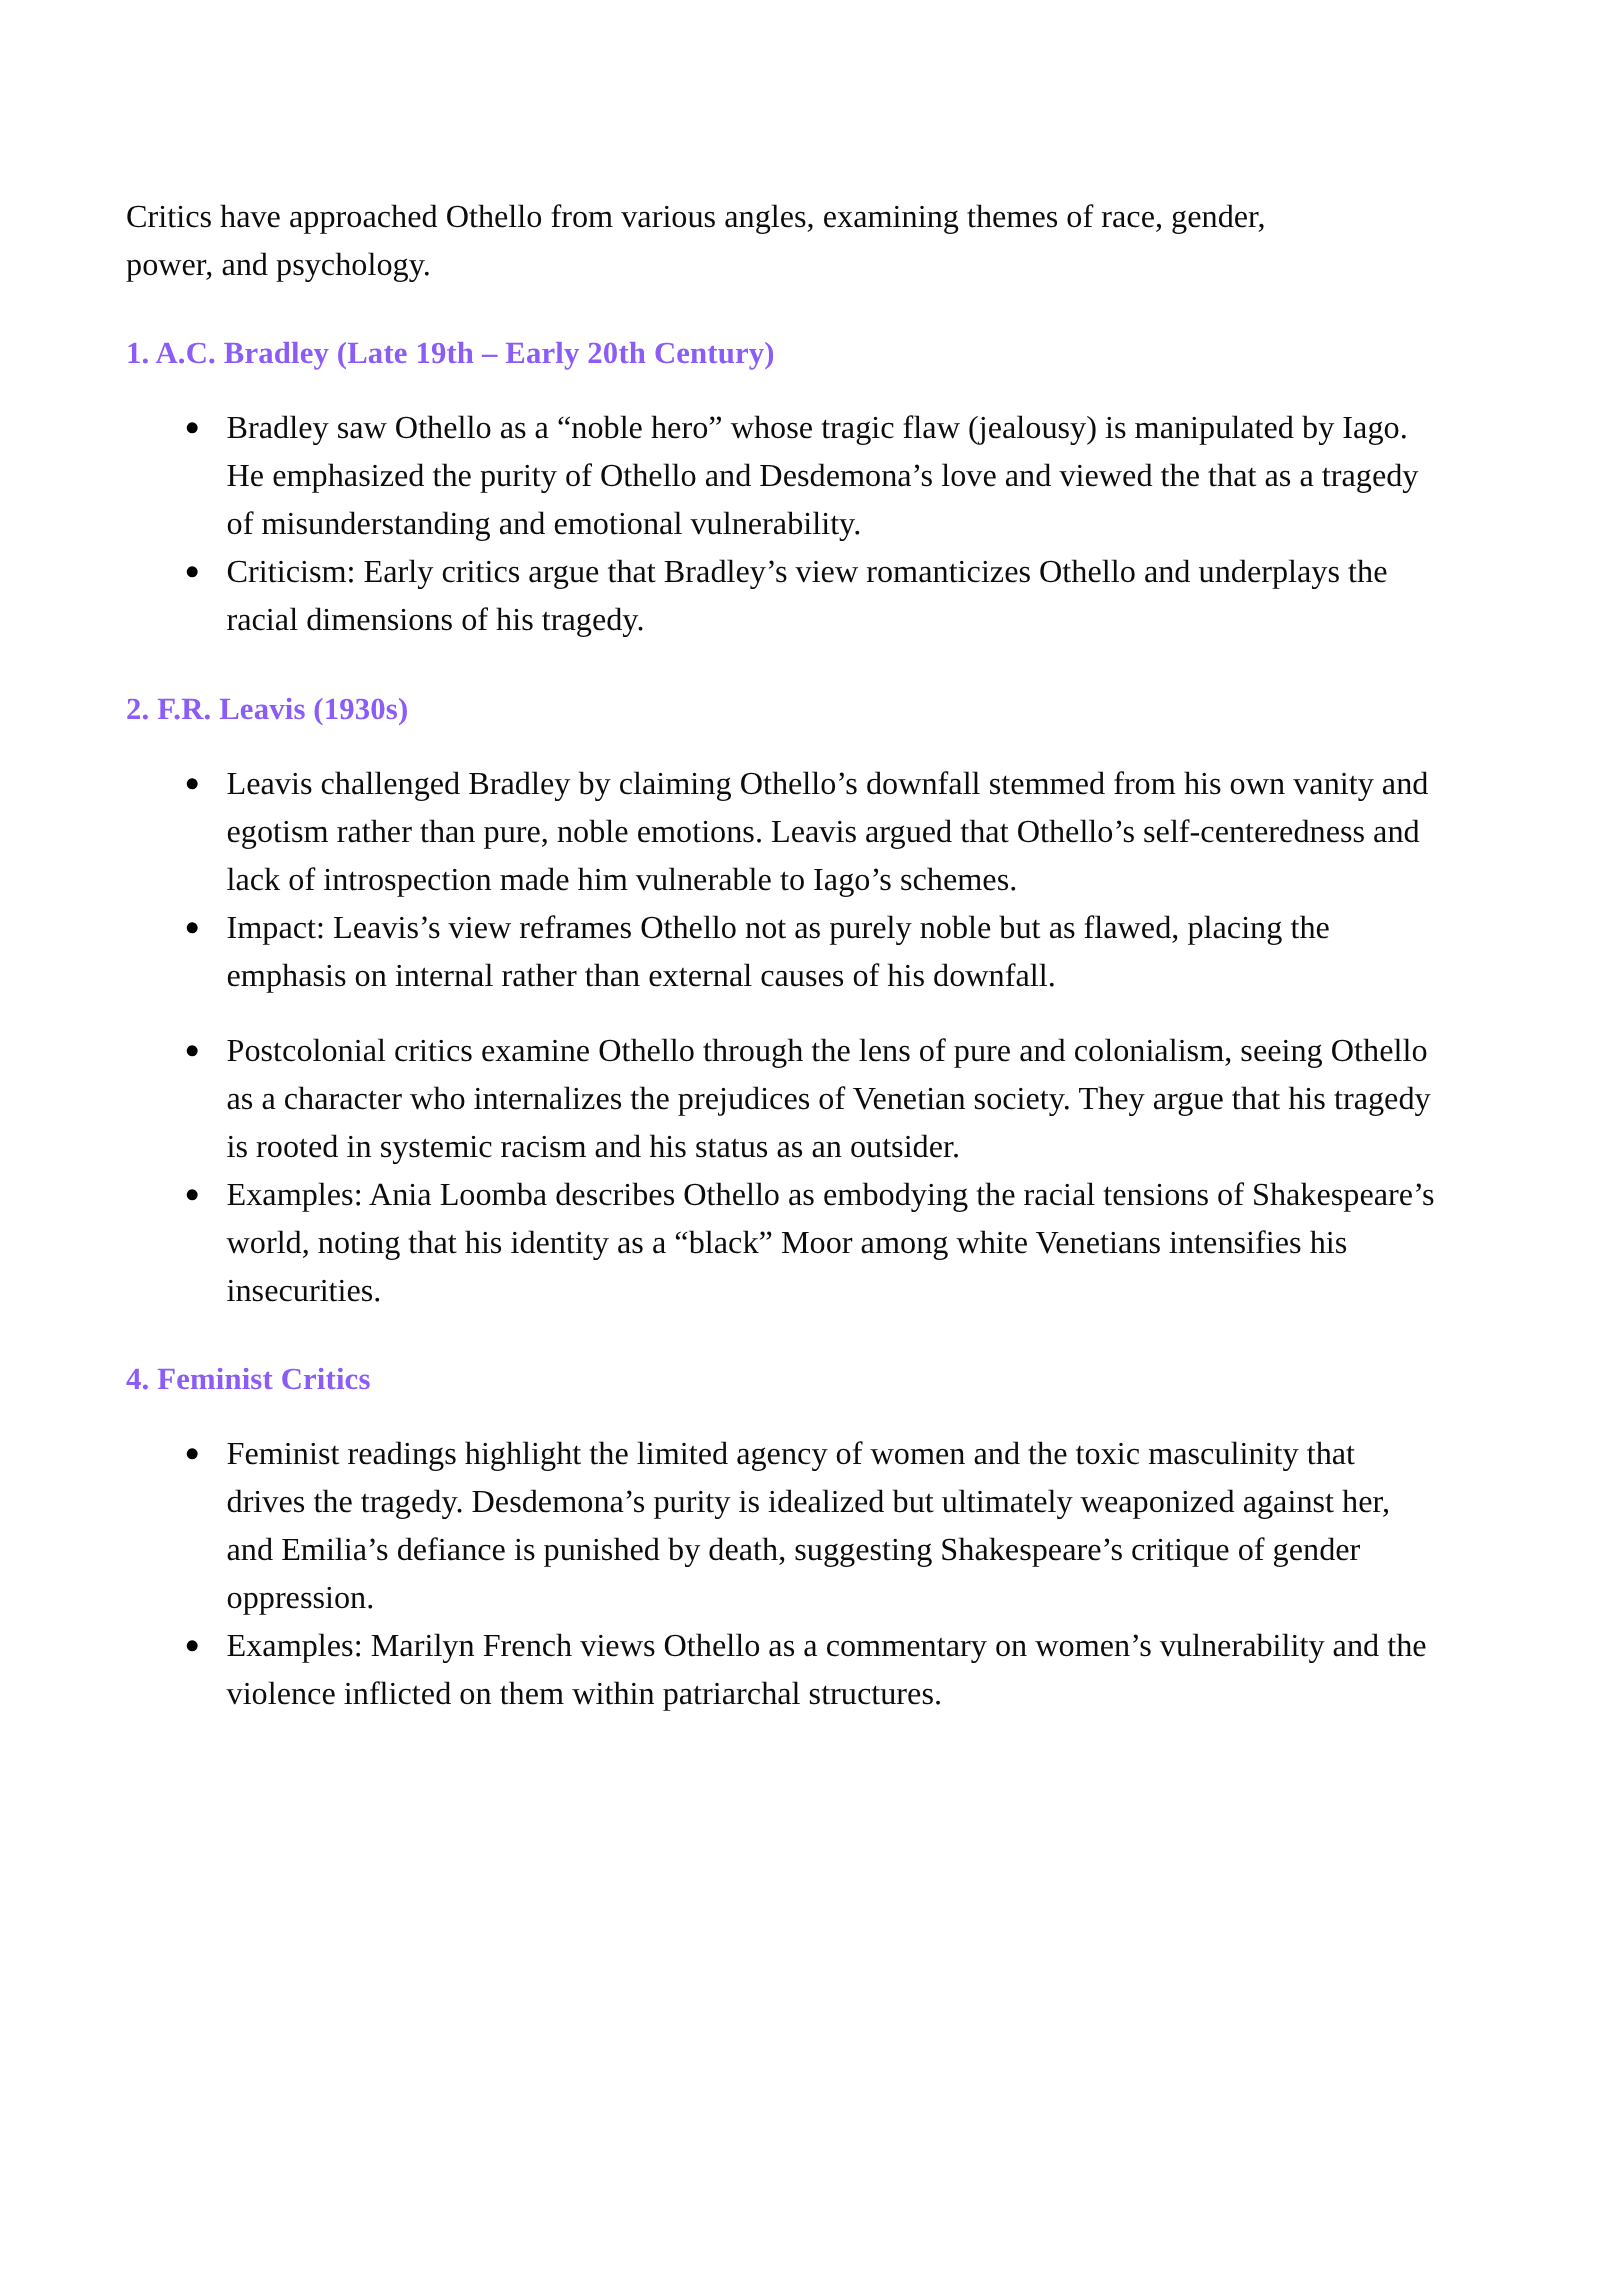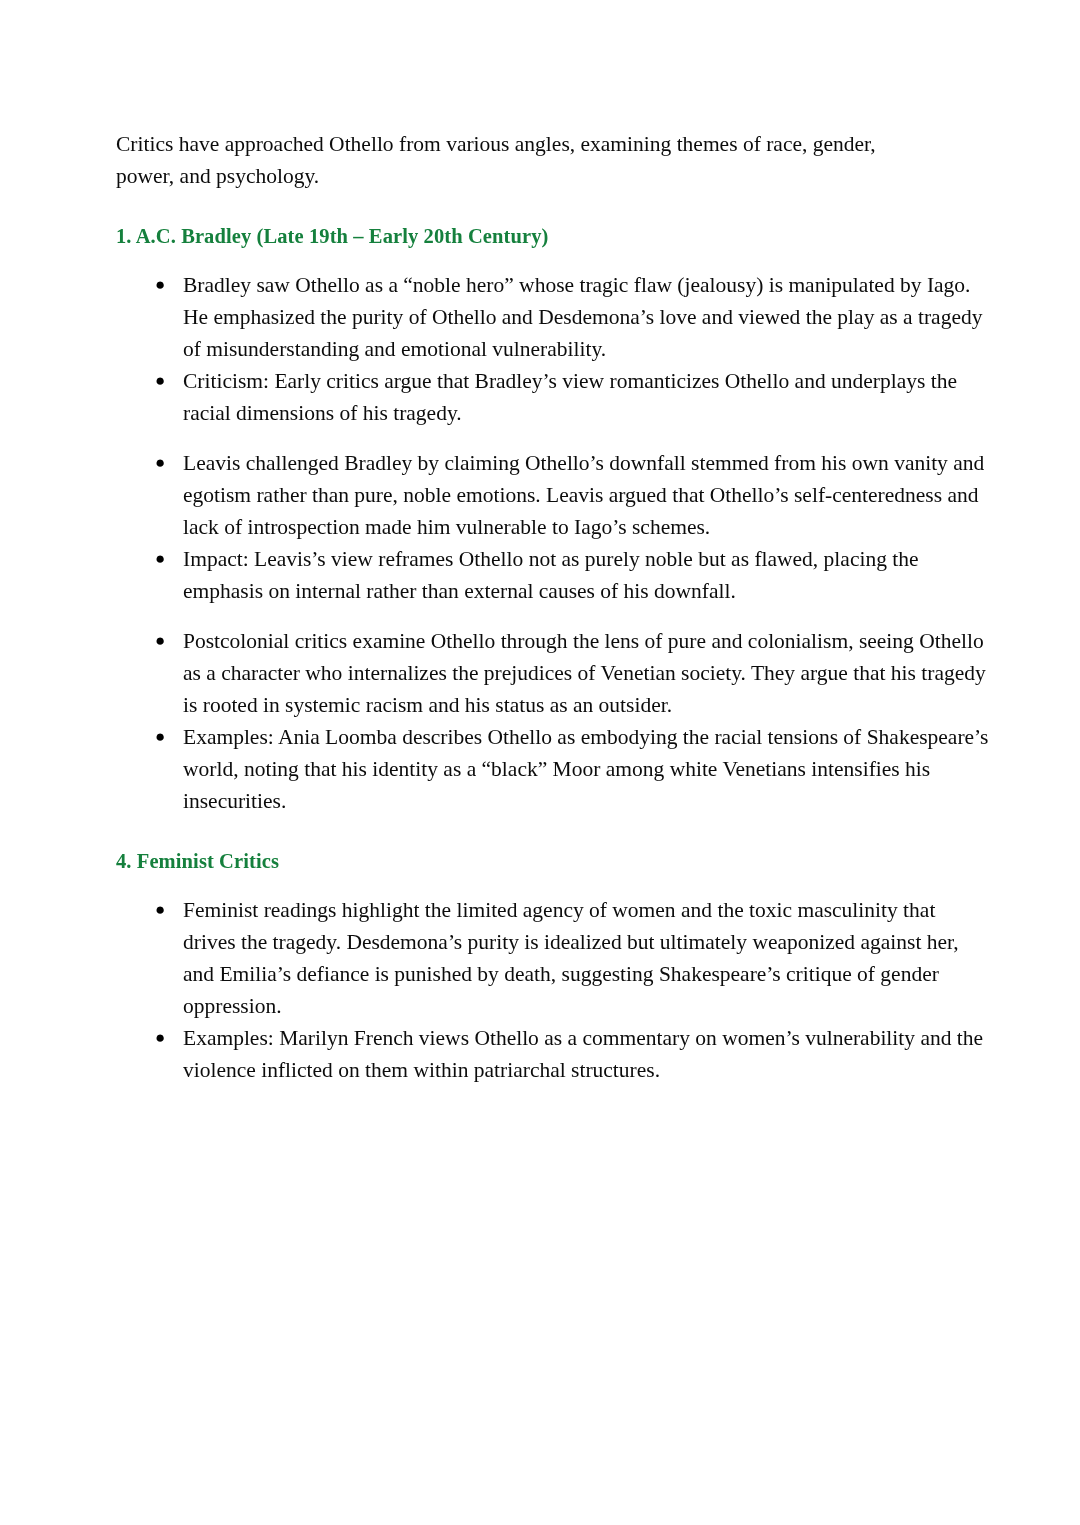--- a/index.html
+++ b/index.html
@@ -13,40 +13,40 @@
     height: 1525px;
     font-family: "Liberation Serif", "DejaVu Serif", serif;
     color: #0c0c0c;
     overflow: hidden;
   }
   .page {
     width: 1080px;
     height: 1360px;
     background: #ffffff;
     box-sizing: border-box;
-    padding: 128px 140px 0 116px;
+    padding: 128px 140px 0 84px;
     position: relative;
   }
   .intro {
     font-size: 21.5px;
     line-height: 32px;
     margin: 0 0 6px 0;
     width: 790px;
     color: #0c0c0c;
   }
   .section {
     margin: 0;
   }
   .section-heading {
     font-size: 20.5px;
     font-weight: bold;
     line-height: 30px;
     margin: 29px 0 0 0;
     letter-spacing: 0.1px;
-    color: #15803d;
+    color: #8b5cf6;
   }
   .bullet-list {
     list-style: none;
     margin: 18px 0 0 0;
     padding: 0;
   }
   .bullet-item {
     position: relative;
     padding-left: 67px;
     font-size: 21.5px;
@@ -72,30 +72,31 @@
 
 <div class="page">
 
   <p class="intro">Critics have approached Othello from various angles, examining themes of race, gender, power, and psychology.</p>
 
   <div class="section">
     <h2 class="section-heading">1. A.C. Bradley (Late 19th – Early 20th Century)</h2>
     <ul class="bullet-list">
       <li class="bullet-item">
         <span class="bullet-marker">●</span>
-        <span class="bullet-text">Bradley saw Othello as a “noble hero” whose tragic flaw (jealousy) is manipulated by Iago. He emphasized the purity of Othello and Desdemona’s love and viewed the play as a tragedy of misunderstanding and emotional vulnerability.</span>
+        <span class="bullet-text">Bradley saw Othello as a “noble hero” whose tragic flaw (jealousy) is manipulated by Iago. He emphasized the purity of Othello and Desdemona’s love and viewed the that as a tragedy of misunderstanding and emotional vulnerability.</span>
       </li>
       <li class="bullet-item">
         <span class="bullet-marker">●</span>
         <span class="bullet-text">Criticism: Early critics argue that Bradley’s view romanticizes Othello and underplays the racial dimensions of his tragedy.</span>
       </li>
     </ul>
   </div>
 
   <div class="section">
+    <h2 class="section-heading">2. F.R. Leavis (1930s)</h2>
     <ul class="bullet-list">
       <li class="bullet-item">
         <span class="bullet-marker">●</span>
         <span class="bullet-text">Leavis challenged Bradley by claiming Othello’s downfall stemmed from his own vanity and egotism rather than pure, noble emotions. Leavis argued that Othello’s self-centeredness and lack of introspection made him vulnerable to Iago’s schemes.</span>
       </li>
       <li class="bullet-item">
         <span class="bullet-marker">●</span>
         <span class="bullet-text">Impact: Leavis’s view reframes Othello not as purely noble but as flawed, placing the emphasis on internal rather than external causes of his downfall.</span>
       </li>
     </ul>

